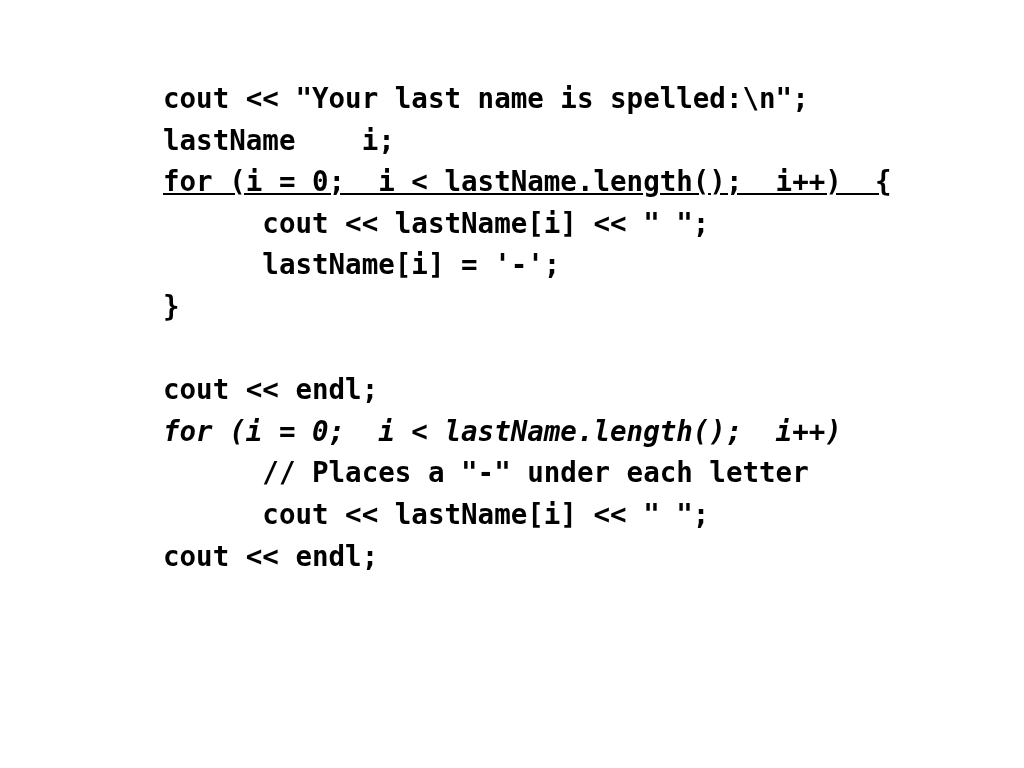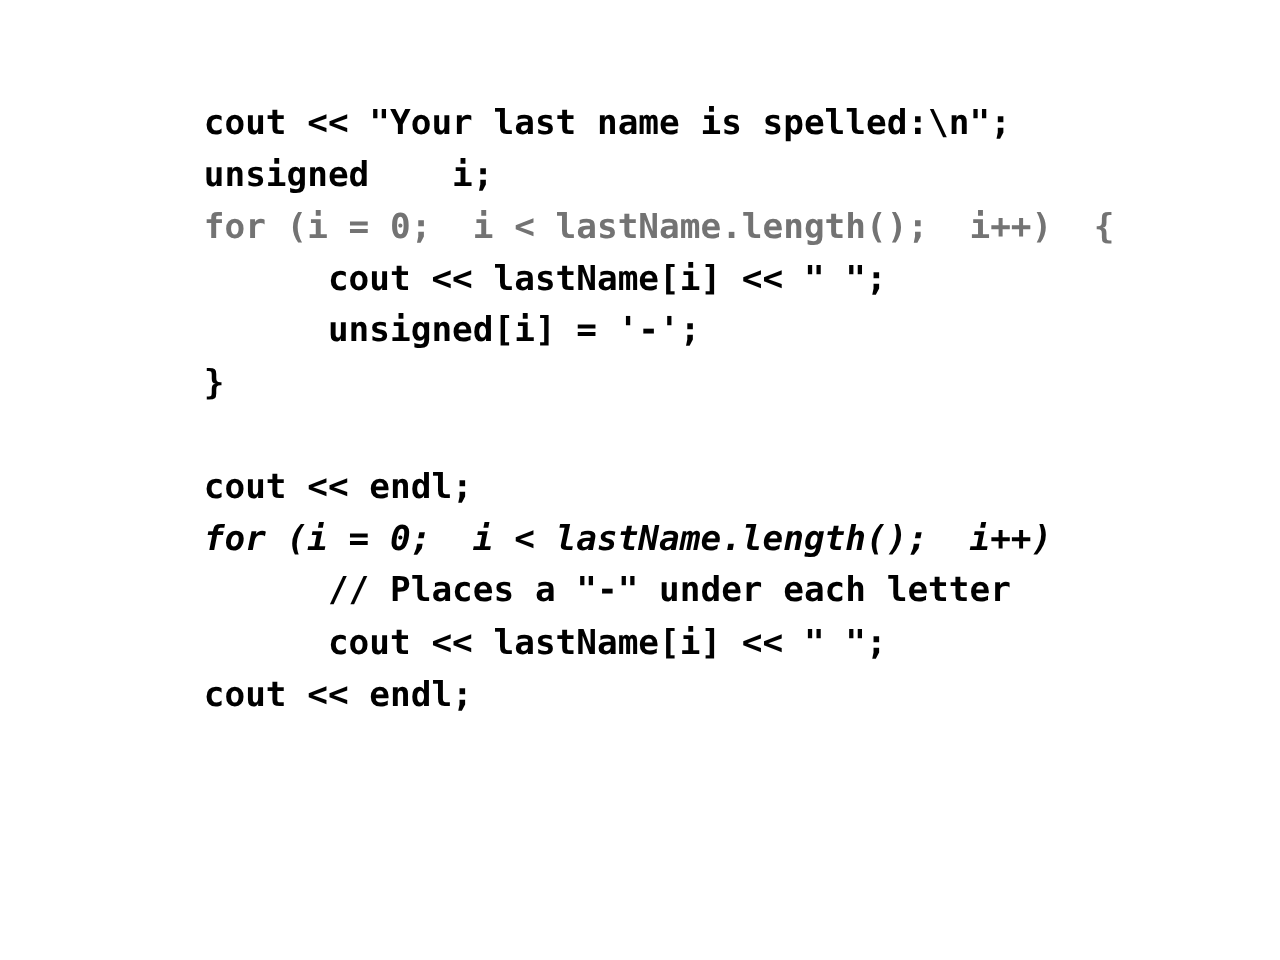--- a/index.html
+++ b/index.html
@@ -39,24 +39,24 @@
   .code-line.blank {
     height: 41.6px;
   }
 </style>
 </head>
 <body>
 
 <div id="slide" style="background: rgb(255, 255, 255);">
   <div id="code-block">
       <div class="code-line" style="color: rgb(0, 0, 0);">cout &lt;&lt; "Your last name is spelled:\n";</div>
-      <div class="code-line" style="color: rgb(0, 0, 0);">unsigned    i;</div>
-      <div class="code-line" style="color: #737373;">for (i = 0;  i &lt; lastName.length();  i++)  {</div>
+      <div class="code-line" style="color: rgb(0, 0, 0);">lastName    i;</div>
+      <div class="code-line" style="color: #000000; text-decoration: underline;">for (i = 0;  i &lt; lastName.length();  i++)  {</div>
       <div class="code-line" style="color: rgb(0, 0, 0);">      cout &lt;&lt; lastName[i] &lt;&lt; " ";</div>
-      <div class="code-line" style="color: rgb(0, 0, 0);">      unsigned[i] = '-';</div>
+      <div class="code-line" style="color: rgb(0, 0, 0);">      lastName[i] = '-';</div>
       <div class="code-line" style="color: rgb(0, 0, 0);">}</div>
       <div class="code-line blank" style="color: rgb(0, 0, 0);"></div>
       <div class="code-line" style="color: rgb(0, 0, 0);">cout &lt;&lt; endl;</div>
       <div class="code-line" style="color: rgb(0, 0, 0); font-style: italic;">for (i = 0;  i &lt; lastName.length();  i++)</div>
       <div class="code-line" style="color: rgb(0, 0, 0);">      // Places a "-" under each letter</div>
       <div class="code-line" style="color: rgb(0, 0, 0);">      cout &lt;&lt; lastName[i] &lt;&lt; " ";</div>
       <div class="code-line" style="color: rgb(0, 0, 0);">cout &lt;&lt; endl;</div>
     </div>
 </div>
 

